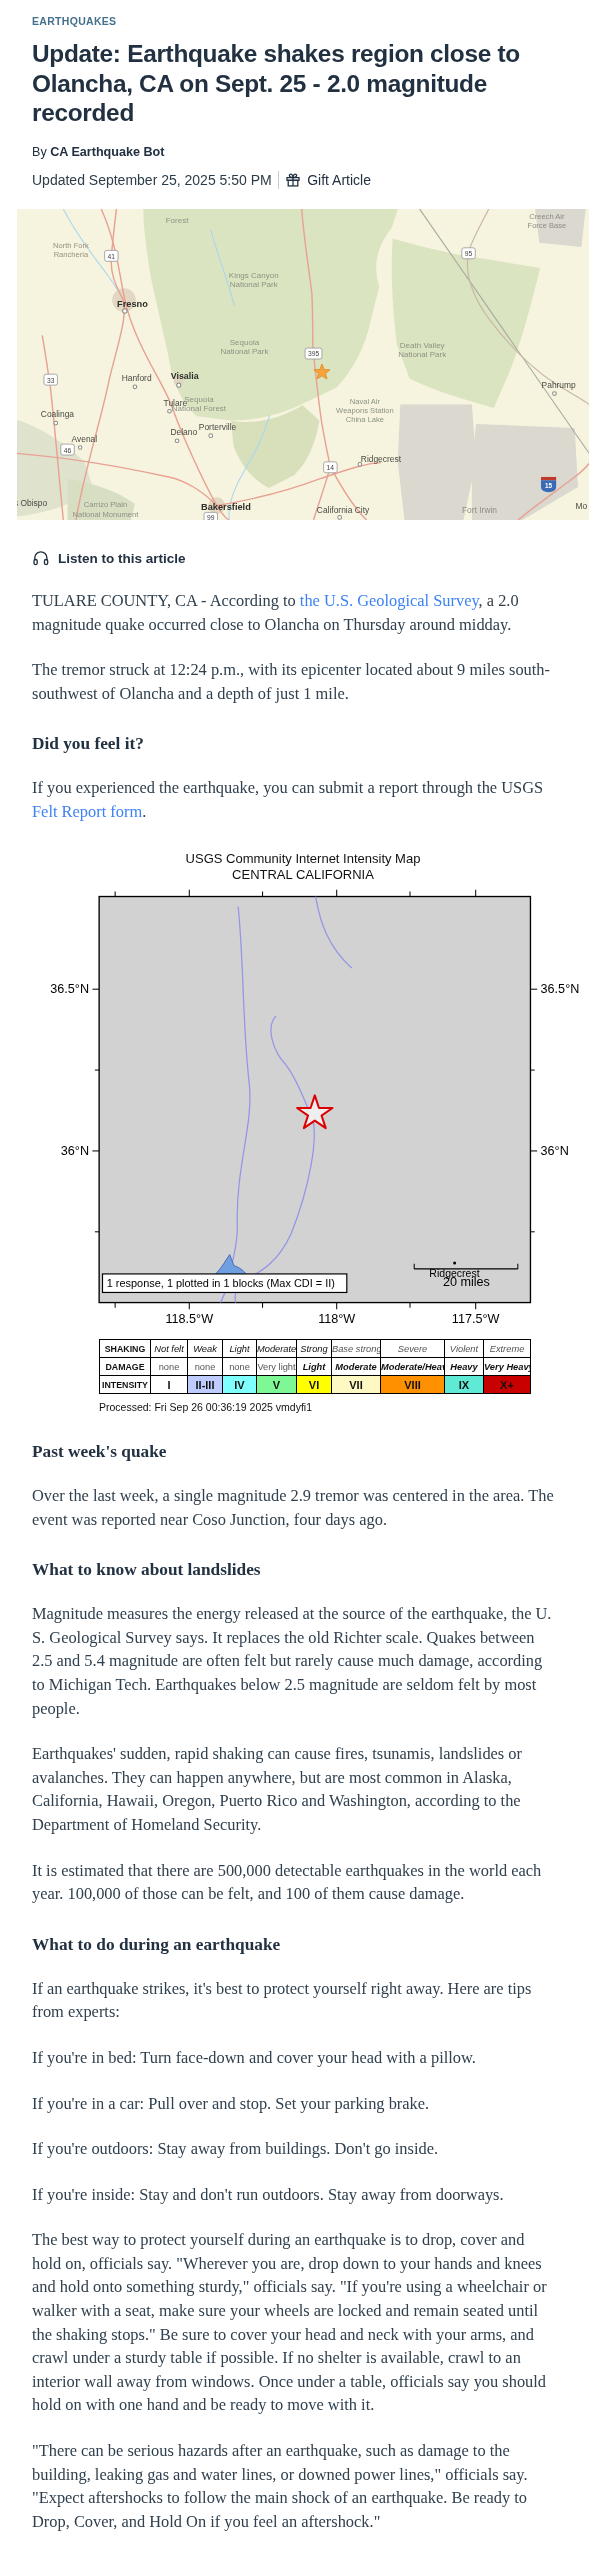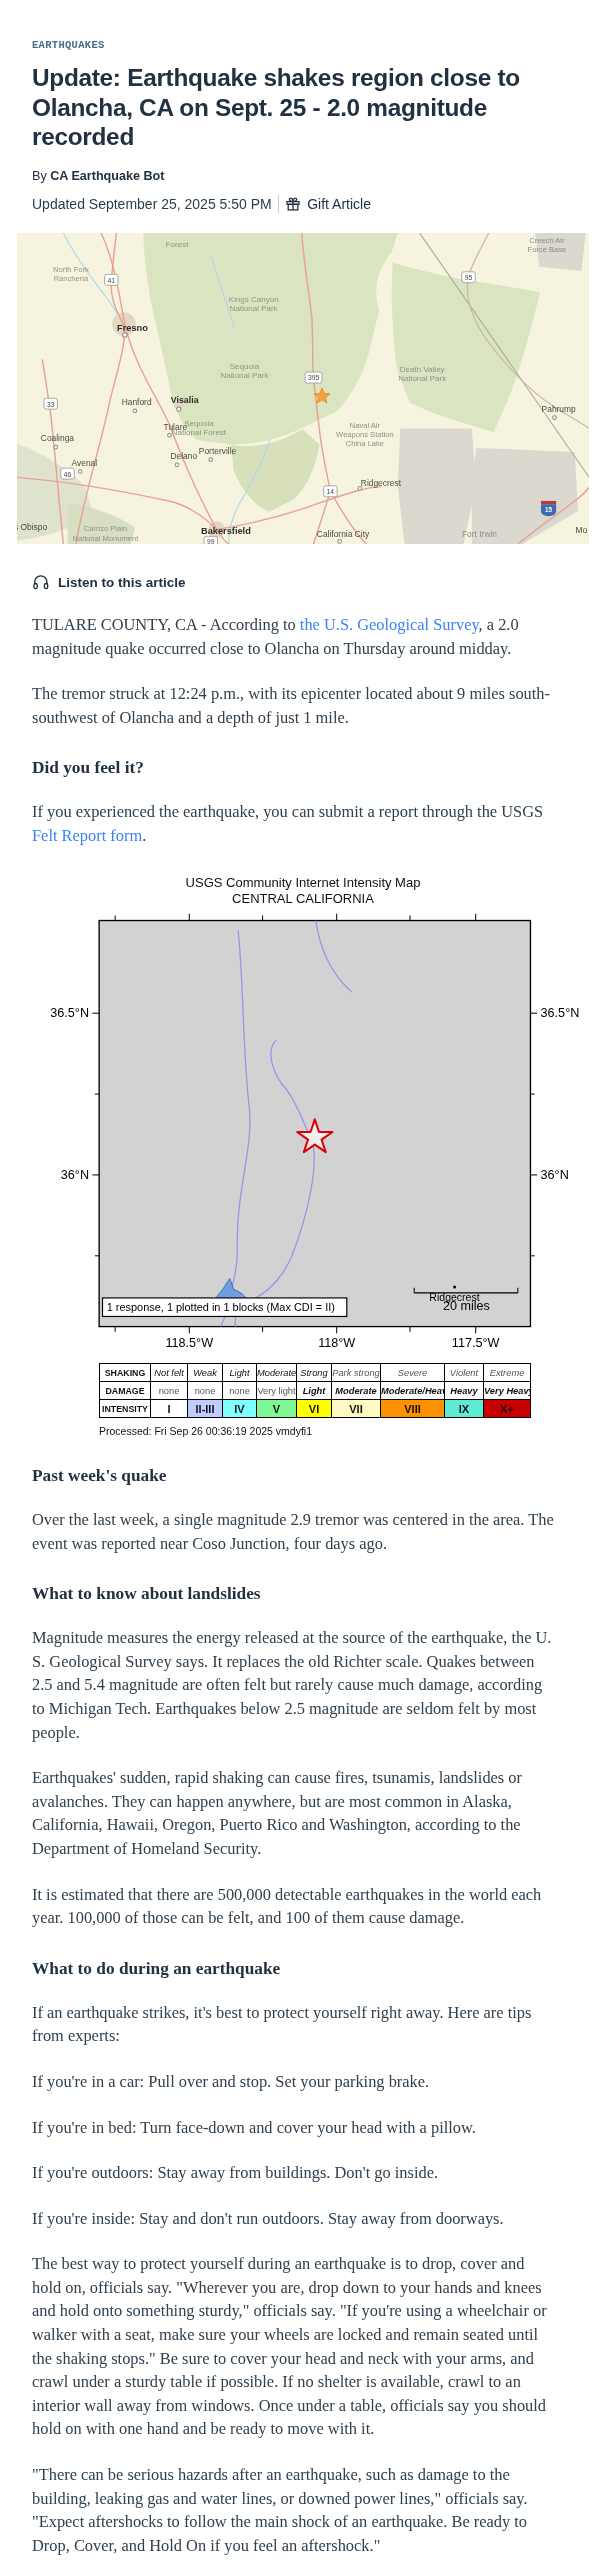--- a/index.html
+++ b/index.html
@@ -1,17 +1,17 @@
 <!DOCTYPE html>
 <html style="font-size:13.5px"><head>
 <meta charset="utf-8">
 <style>
   html,body{margin:0;padding:0;background:#fff;}
   body{width:606px;font-family:"Liberation Serif",serif;color:#30404e;}
-  .eyebrow{margin:39px 32px 0;font-family:Liberation Mono, monospace;font-weight:700;
+  .eyebrow{margin:15px 32px 0;font-family:Liberation Sans, sans-serif;font-weight:700;
            font-size:10.5px;letter-spacing:0.3px;color:#44708e;}
   h1{margin:11.8px 25px 0 32px;font-family:"Liberation Sans",sans-serif;font-size:24.4px;
      line-height:1.22;color:#223141;letter-spacing:-0.3px;font-weight:700;}
   .byline{margin:17px 32px 0;font-family:"Liberation Sans",sans-serif;font-size:12.6px;color:#223141;}
   .byline b{font-weight:700;}
   .meta-row{display:flex;align-items:center;gap:6px;margin:11.8px 32px 0;
             font-family:"Liberation Sans",sans-serif;font-size:14px;color:#2c3d49;}
   .vdiv{width:0.8px;height:18.5px;background:#c9cdd1;}
   .gift{display:flex;align-items:center;gap:6.7px;cursor:pointer;color:#223141;}
   .map1{display:block;margin:20px 0 0 17px;}
@@ -280,21 +280,21 @@
           <col style="width:47px">
         </colgroup>
       <tbody>
           <tr class="shk">
         <td class="rowhead">SHAKING</td>
         <td>Not felt</td>
         <td>Weak</td>
         <td>Light</td>
         <td>Moderate</td>
         <td>Strong</td>
-        <td style="font-weight:400;color:#555">Park strong</td>
+        <td style="font-weight:400;color:#555">Base strong</td>
         <td style="font-weight:400;color:#555">Severe</td>
         <td style="font-weight:400;color:#555">Violent</td>
         <td style="font-weight:400;color:#555">Extreme</td>
       </tr>
       <tr class="dmg">
         <td class="rowhead">DAMAGE</td>
         <td style="color:#555">none</td>
         <td style="color:#555">none</td>
         <td style="color:#555">none</td>
         <td style="color:#555">Very light</td>
@@ -322,21 +322,21 @@
   </figure>
 
   <h2>Past week's quake</h2>
   <p>Over the last week, a single magnitude 2.9 tremor was centered in the area. The event was reported near Coso Junction, four days ago.</p>
   <h2>What to know about landslides</h2>
   <p>Magnitude measures the energy released at the source of the earthquake, the U. S. Geological Survey says. It replaces the old Richter scale. Quakes between 2.5 and 5.4 magnitude are often felt but rarely cause much damage, according to Michigan Tech. Earthquakes below 2.5 magnitude are seldom felt by most people.</p>
   <p>Earthquakes' sudden, rapid shaking can cause fires, tsunamis, landslides or avalanches. They can happen anywhere, but are most common in Alaska, California, Hawaii, Oregon, Puerto Rico and Washington, according to the Department of Homeland Security.</p>
   <p>It is estimated that there are 500,000 detectable earthquakes in the world each year. 100,000 of those can be felt, and 100 of them cause damage.</p>
   <h2>What to do during an earthquake</h2>
   <p>If an earthquake strikes, it's best to protect yourself right away. Here are tips from experts:</p>
+  <p>If you're in bed: Turn face-down and cover your head with a pillow.</p>
   <p>If you're in a car: Pull over and stop. Set your parking brake.</p>
-  <p>If you're in bed: Turn face-down and cover your head with a pillow.</p>
   <p>If you're outdoors: Stay away from buildings. Don't go inside.</p>
   <p>If you're inside: Stay and don't run outdoors. Stay away from doorways.</p>
   <p>The best way to protect yourself during an earthquake is to drop, cover and hold on, officials say. "Wherever you are, drop down to your hands and knees and hold onto something sturdy," officials say. "If you're using a wheelchair or walker with a seat, make sure your wheels are locked and remain seated until the shaking stops." Be sure to cover your head and neck with your arms, and crawl under a sturdy table if possible. If no shelter is available, crawl to an interior wall away from windows. Once under a table, officials say you should hold on with one hand and be ready to move with it.</p>
   <p>"There can be serious hazards after an earthquake, such as damage to the building, leaking gas and water lines, or downed power lines," officials say. "Expect aftershocks to follow the main shock of an earthquake. Be ready to Drop, Cover, and Hold On if you feel an aftershock."</p>
 
 </article>
 
 
 </body></html>

